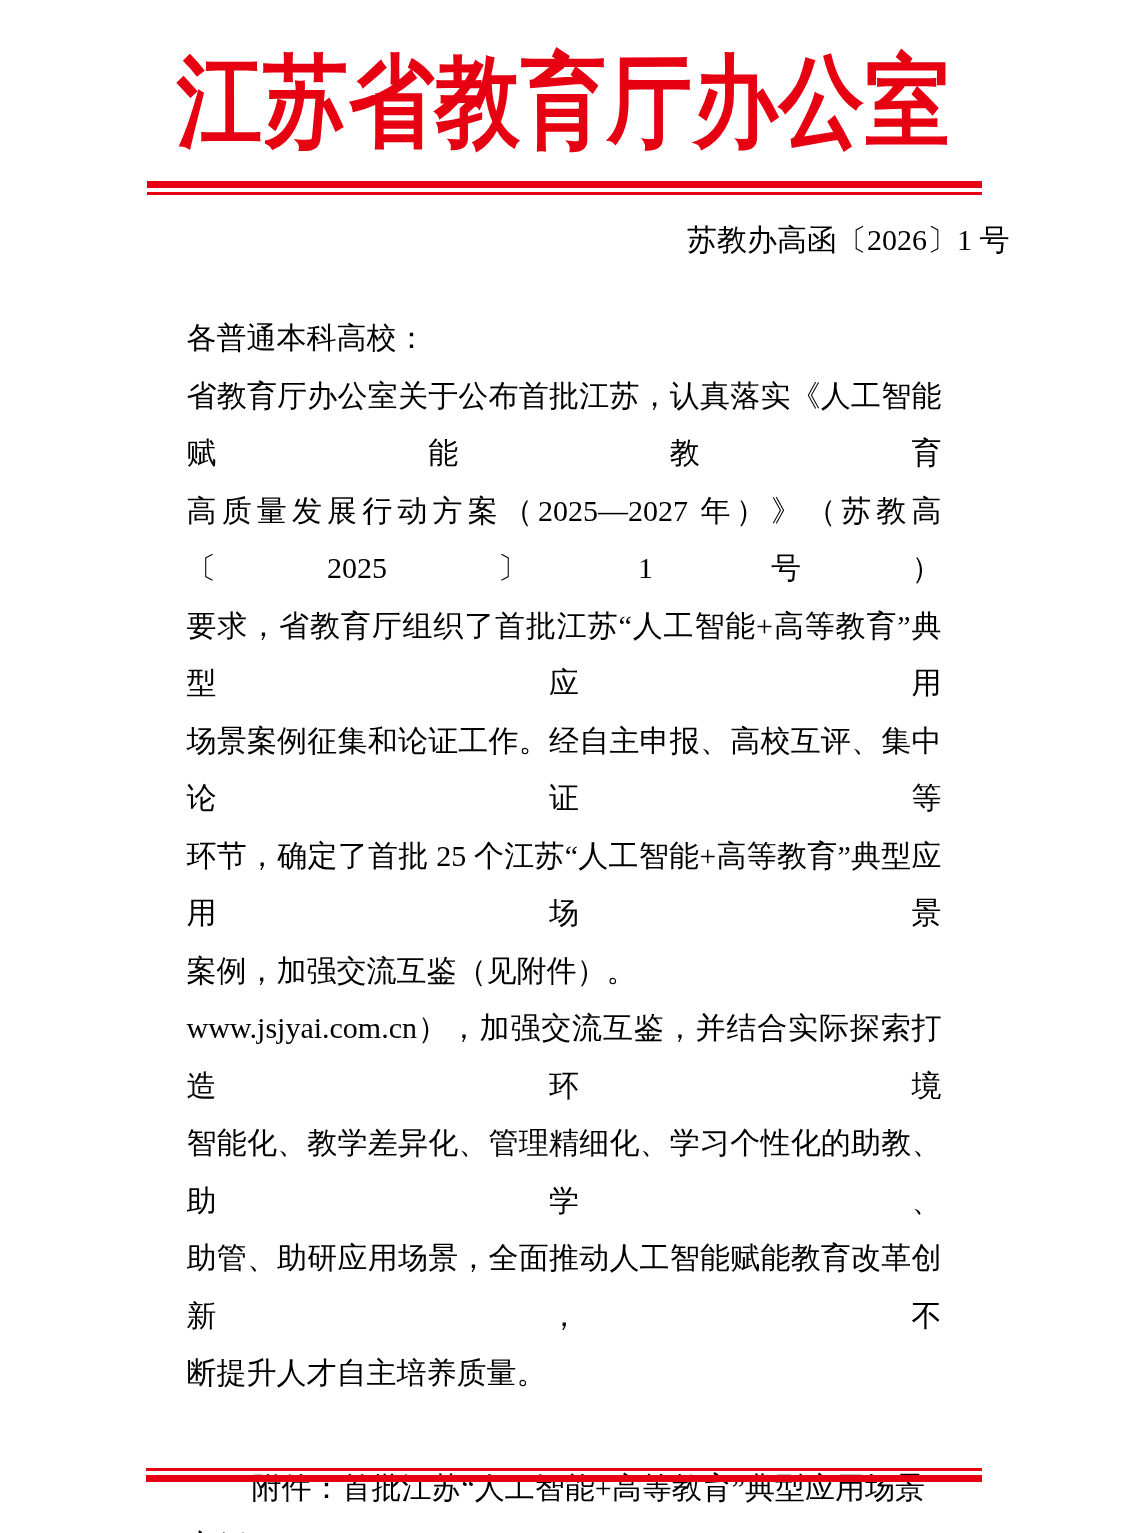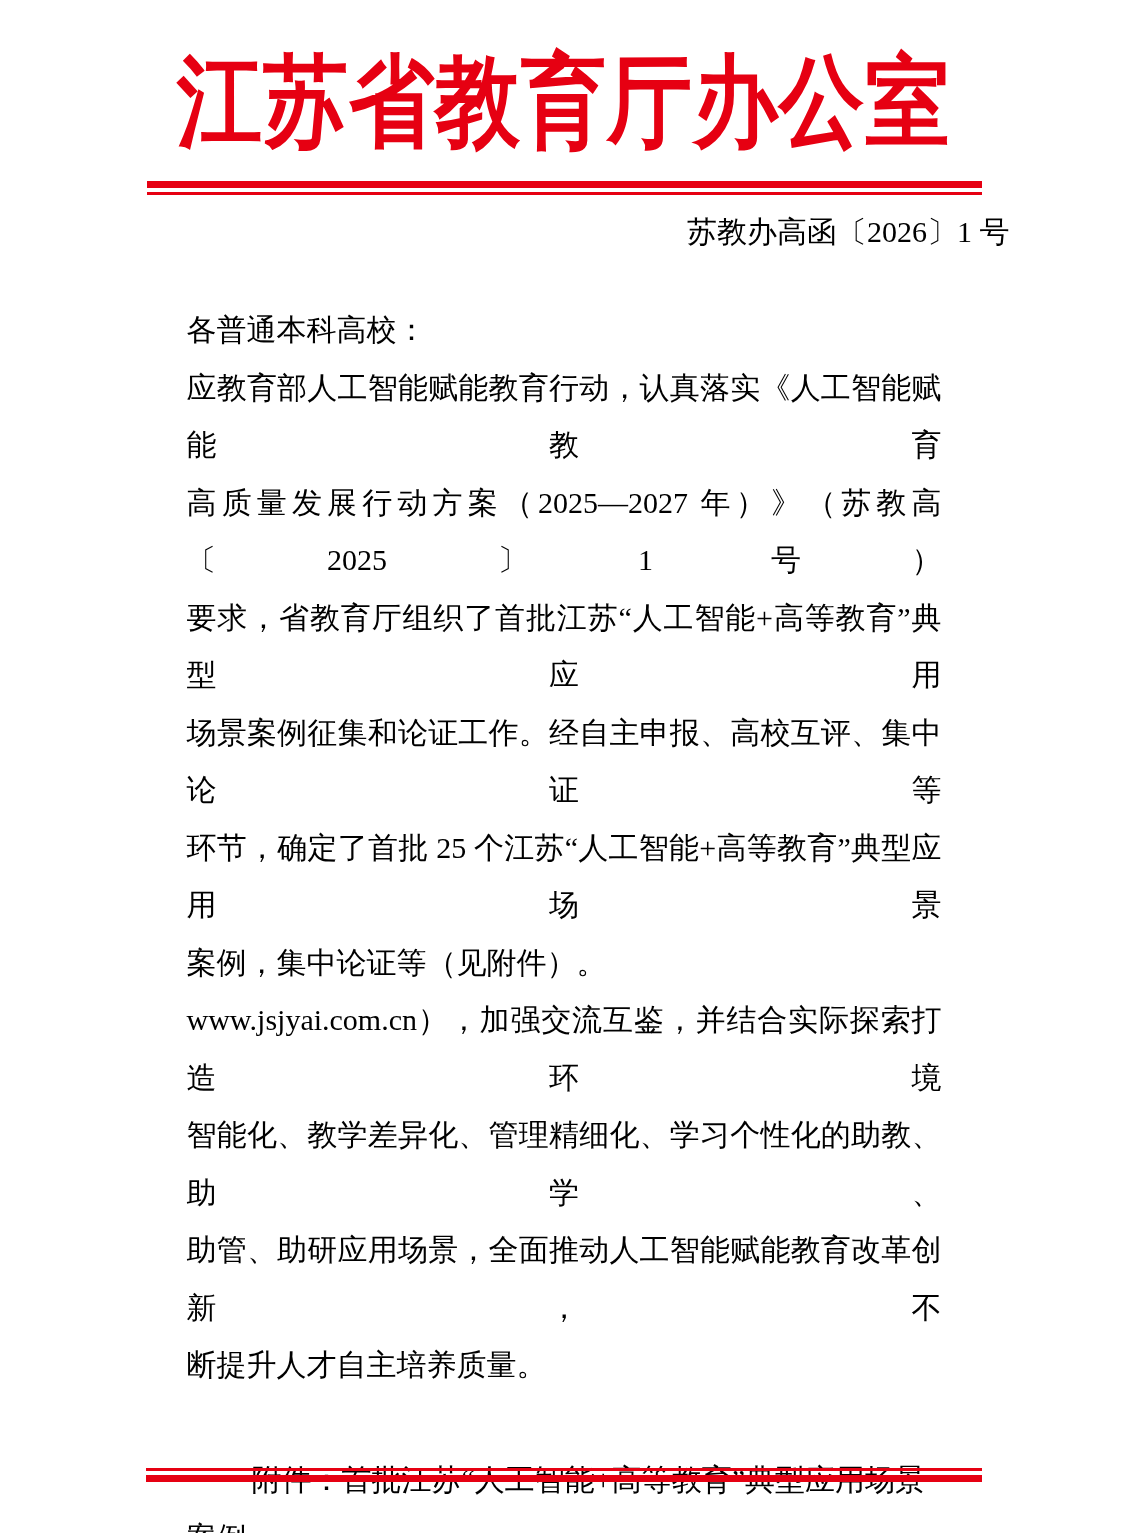--- a/index.html
+++ b/index.html
@@ -24,21 +24,21 @@
     transform-origin:center 102px;
     white-space:nowrap;
   }
   .double-rule {
     margin:23px 78px 0 78px;
     border-top:7px solid var(--accent,#e60012);
     height:4px;
     border-bottom:3px solid var(--accent,#e60012);
   }
   .doc-number {
-    margin-top:20px;
+    margin-top:28px;
     padding-right:50px;
     text-align:right;
     font-size:30px;
     line-height:34px;
     color:#000;
   }
   .doc-title {
     margin-top:64px;
     text-align:center;
     font-size:43px;
@@ -73,26 +73,26 @@
 
   <div class="masthead">江苏省教育厅办公室</div>
 
   <div class="double-rule"></div>
 
   <div class="doc-number">苏教办高函〔2026〕1 号</div>
 
 
   <div class="body-text">
     <div class="line">各普通本科高校：</div>
-    <div class="line j">应教育部人工智能赋能教育行动，认真落实《人工智能赋能教育</div>
+    <div class="line j">省教育厅办公室关于公布首批江苏，认真落实《人工智能赋能教育</div>
     <div class="line j">高质量发展行动方案（2025—2027 年）》（苏教高〔2025〕1 号）</div>
     <div class="line j">要求，省教育厅组织了首批江苏“人工智能+高等教育”典型应用</div>
     <div class="line j">场景案例征集和论证工作。经自主申报、高校互评、集中论证等</div>
     <div class="line j">环节，确定了首批 25 个江苏“人工智能+高等教育”典型应用场景</div>
-    <div class="line">案例，集中论证等（见附件）。</div>
+    <div class="line">案例，加强交流互鉴（见附件）。</div>
     <div class="line j">www.jsjyai.com.cn），加强交流互鉴，并结合实际探索打造环境</div>
     <div class="line j">智能化、教学差异化、管理精细化、学习个性化的助教、助学、</div>
     <div class="line j">助管、助研应用场景，全面推动人工智能赋能教育改革创新，不</div>
     <div class="line">断提升人才自主培养质量。</div>
     <div class="spacer"></div>
     <div class="line ind">附件：首批江苏“人工智能+高等教育”典型应用场景案例</div>
     <div class="line ind5">名单</div>
   </div>
 
   <div class="footer-rule"></div>

